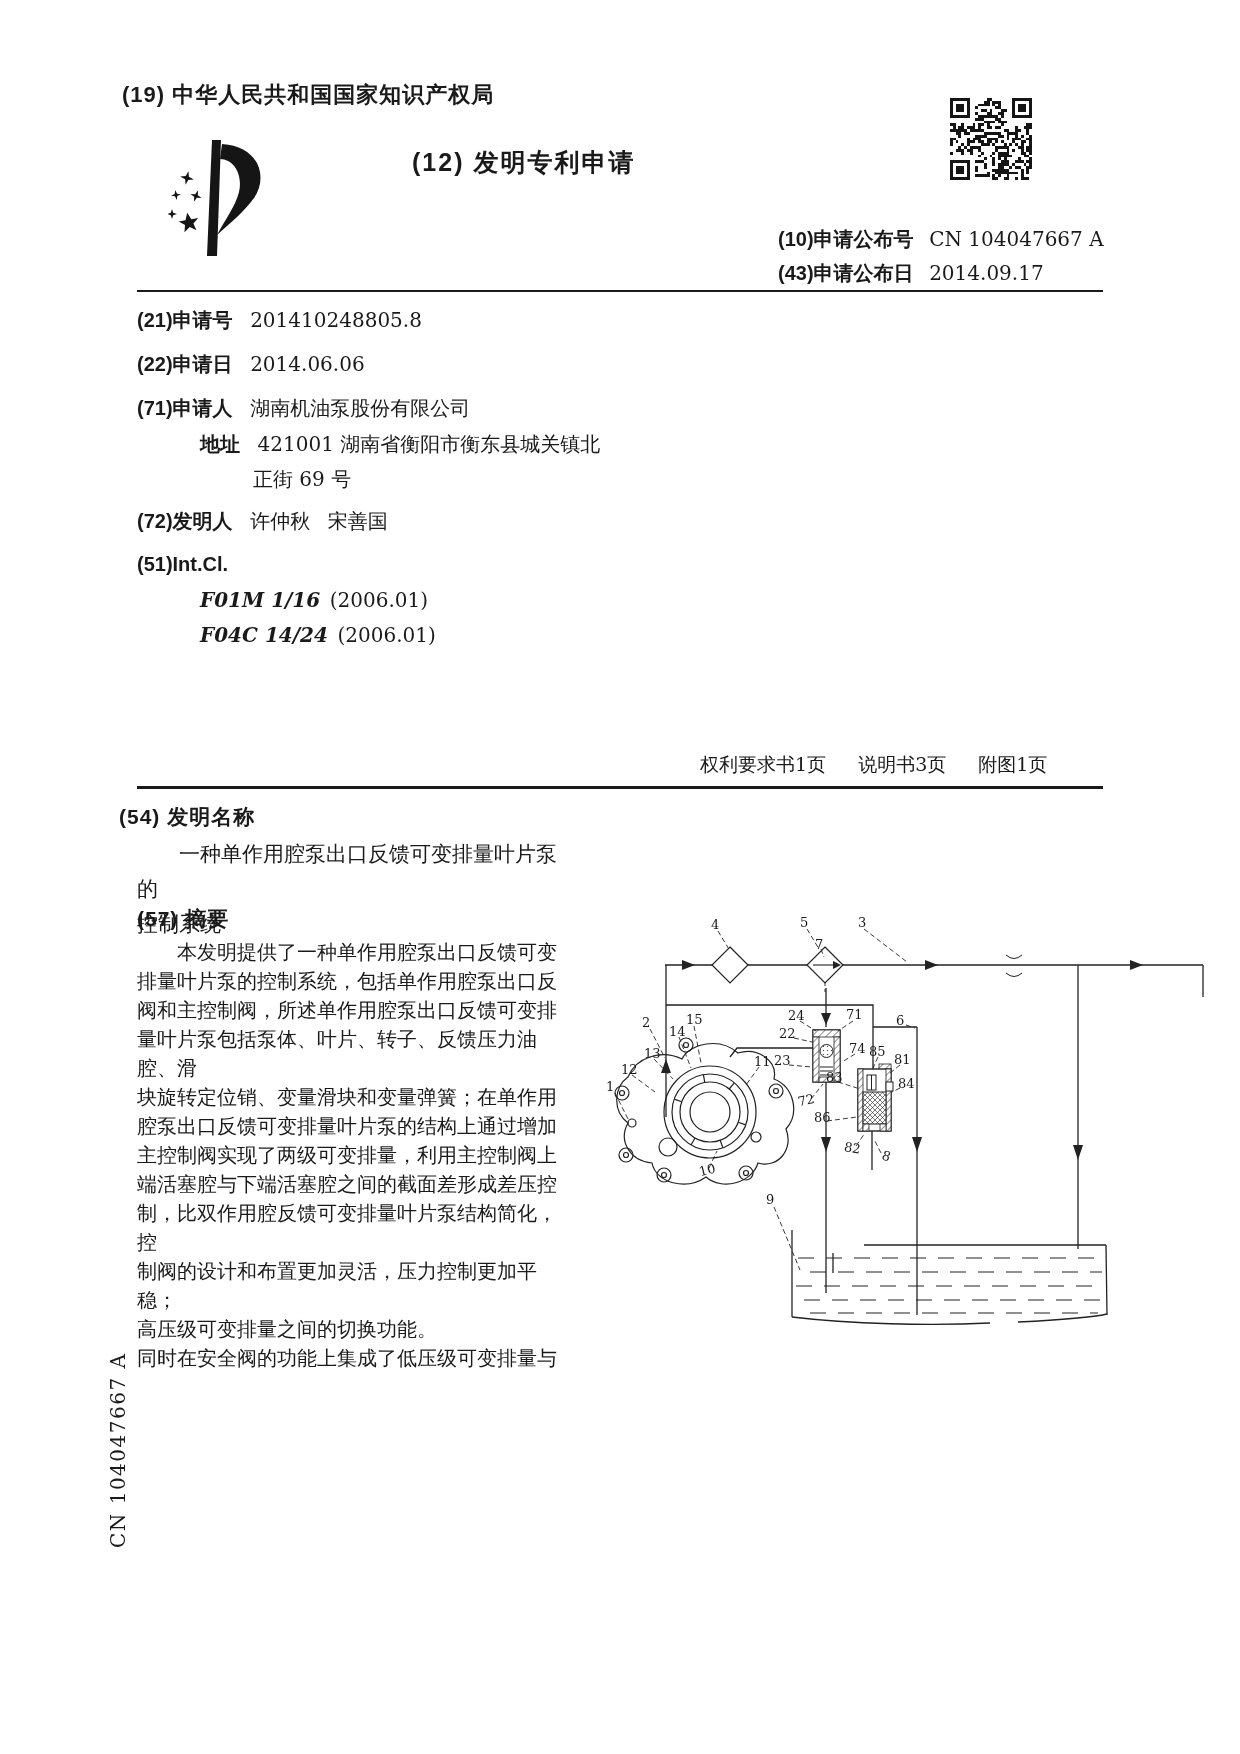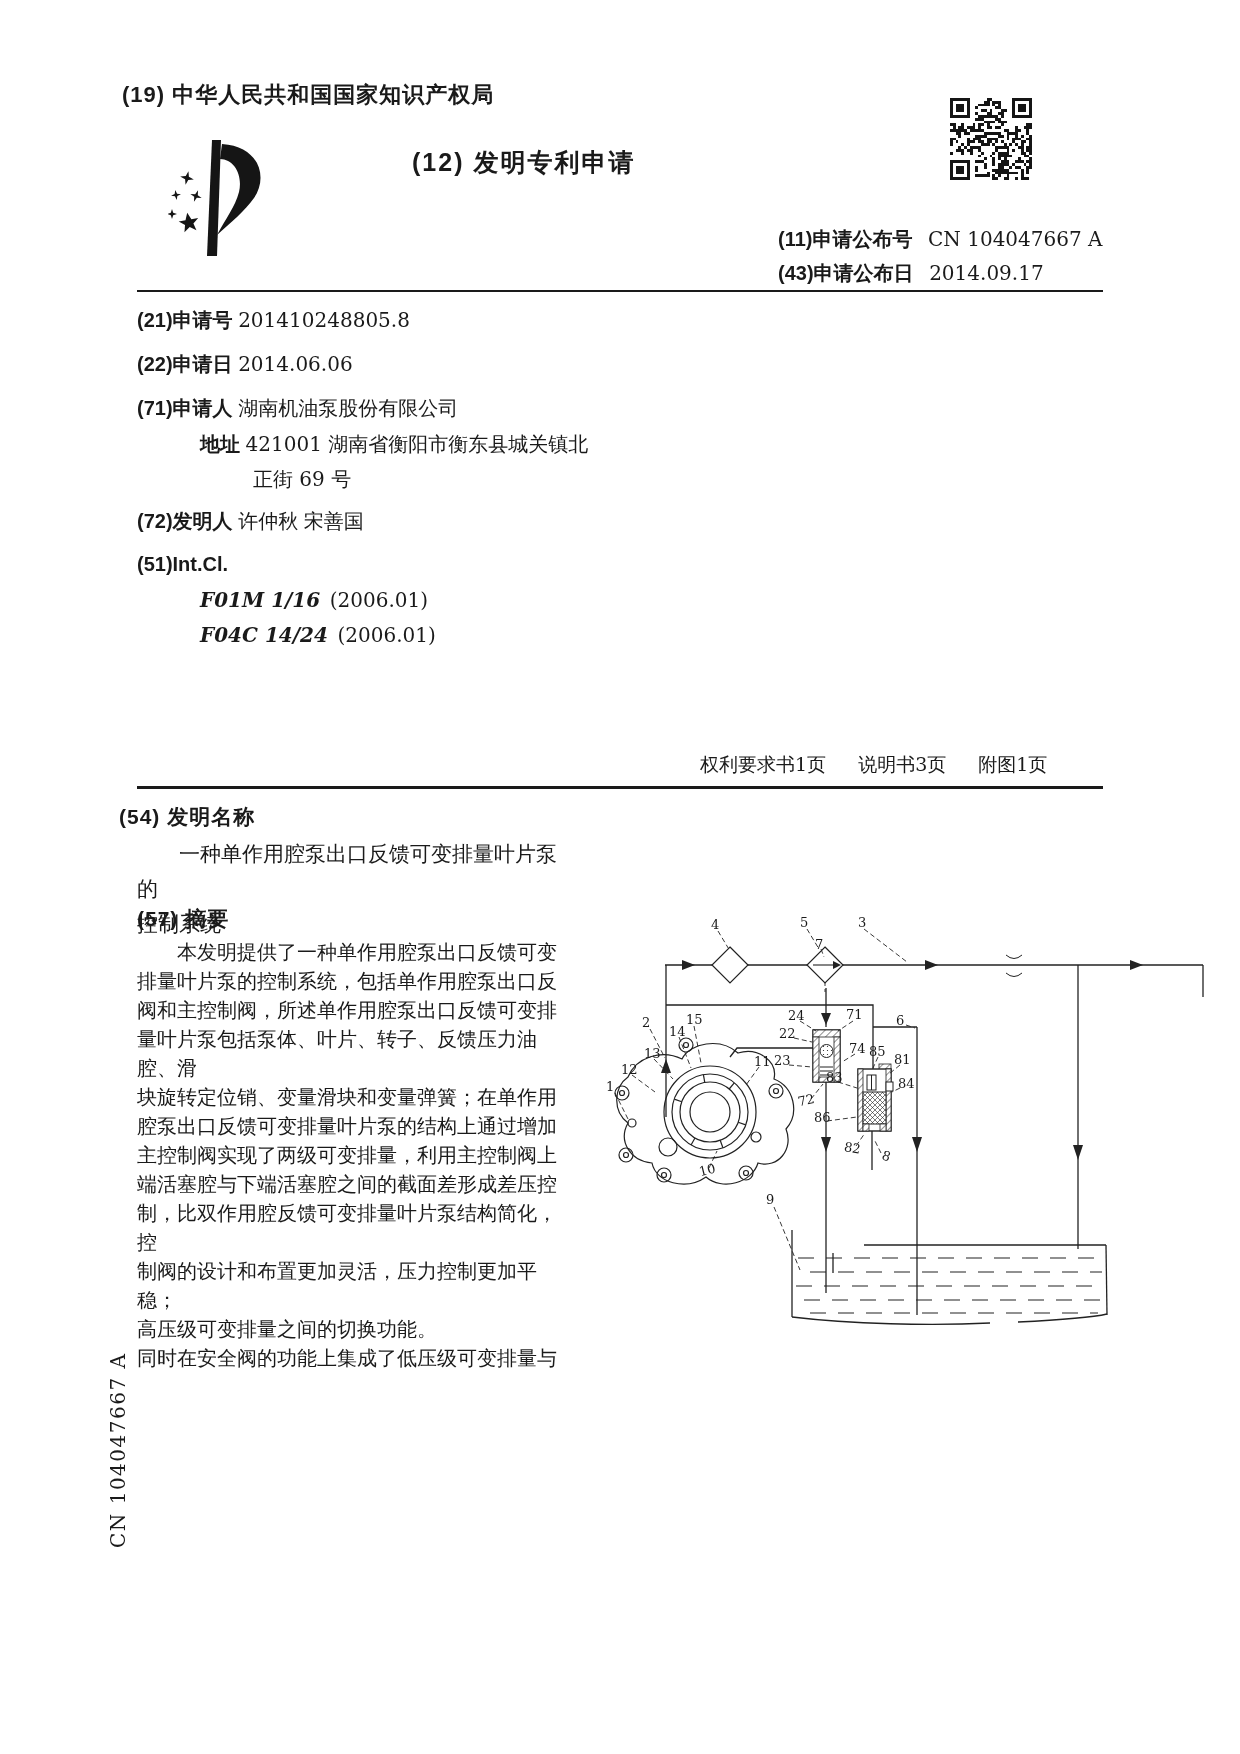--- a/index.html
+++ b/index.html
@@ -10,21 +10,21 @@
   }
   .abs{position:absolute;}
   .office{left:122px;top:80px;font-size:22px;font-weight:bold;letter-spacing:1px;}
   .dockind{left:412px;top:146px;font-size:25px;font-weight:bold;letter-spacing:2px;}
   .pubrow{font-size:20px;white-space:nowrap;}
   .pubrow .lbl{font-weight:bold;}
   .pubrow .val{font-family:"DejaVu Serif","Liberation Serif",serif;margin-left:10px;}
   .rule{background:#1a1a1a;}
   .bibrow{font-size:20px;white-space:nowrap;}
   .bibrow .lbl{font-weight:bold;}
-  .bibrow .val{font-family:"DejaVu Serif","Liberation Serif",serif;}
+  .bibrow .val{font-family:"DejaVu Serif","Liberation Serif",serif;margin-left:12px;}
   .bibrow .val.cjk{font-family:"DejaVu Serif","Liberation Serif",serif;}
   .cls{font-size:20px;}
   .cls .code{font-family:"DejaVu Serif","Liberation Serif",serif;font-style:italic;font-weight:bold;}
   .cls .ver{font-family:"DejaVu Serif","Liberation Serif",serif;margin-left:4px;}
   .pages{font-size:19px;font-family:"DejaVu Serif","Liberation Serif",serif;}
   .pages span{margin-right:26px;}
   .pages span:last-child{margin-right:0;}
   .sechead{font-size:21px;font-weight:bold;letter-spacing:1px;}
   .bodytext{font-family:Liberation Sans, sans-serif;font-size:20px;}
   .titleblock{left:137px;top:836px;width:434px;line-height:35px;font-size:21px;}
@@ -354,21 +354,21 @@
         <rect x="23" y="1" width="5" height="5" fill="#fff"></rect>
         <rect x="24" y="2" width="3" height="3"></rect>
       <rect x="0" y="22" width="7" height="7"></rect>
         <rect x="1" y="23" width="5" height="5" fill="#fff"></rect>
         <rect x="2" y="24" width="3" height="3"></rect>
     </g>
   </svg>
 </div>
 
 <div class="abs pubrow" style="left:778px;top:226px;">
-  <span class="lbl">(11)申请公布号</span>
+  <span class="lbl">(10)申请公布号</span>
   <span class="val">CN 104047667 A</span>
 </div>
 <div class="abs pubrow" style="left:778px;top:260px;">
   <span class="lbl">(43)申请公布日</span>
   <span class="val">2014.09.17</span>
 </div>
 
 <div class="abs rule" style="left:137px;top:290px;width:966px;height:2px;"></div>
 
 <div class="abs bibrow" style="left:137px;top:307px;">

